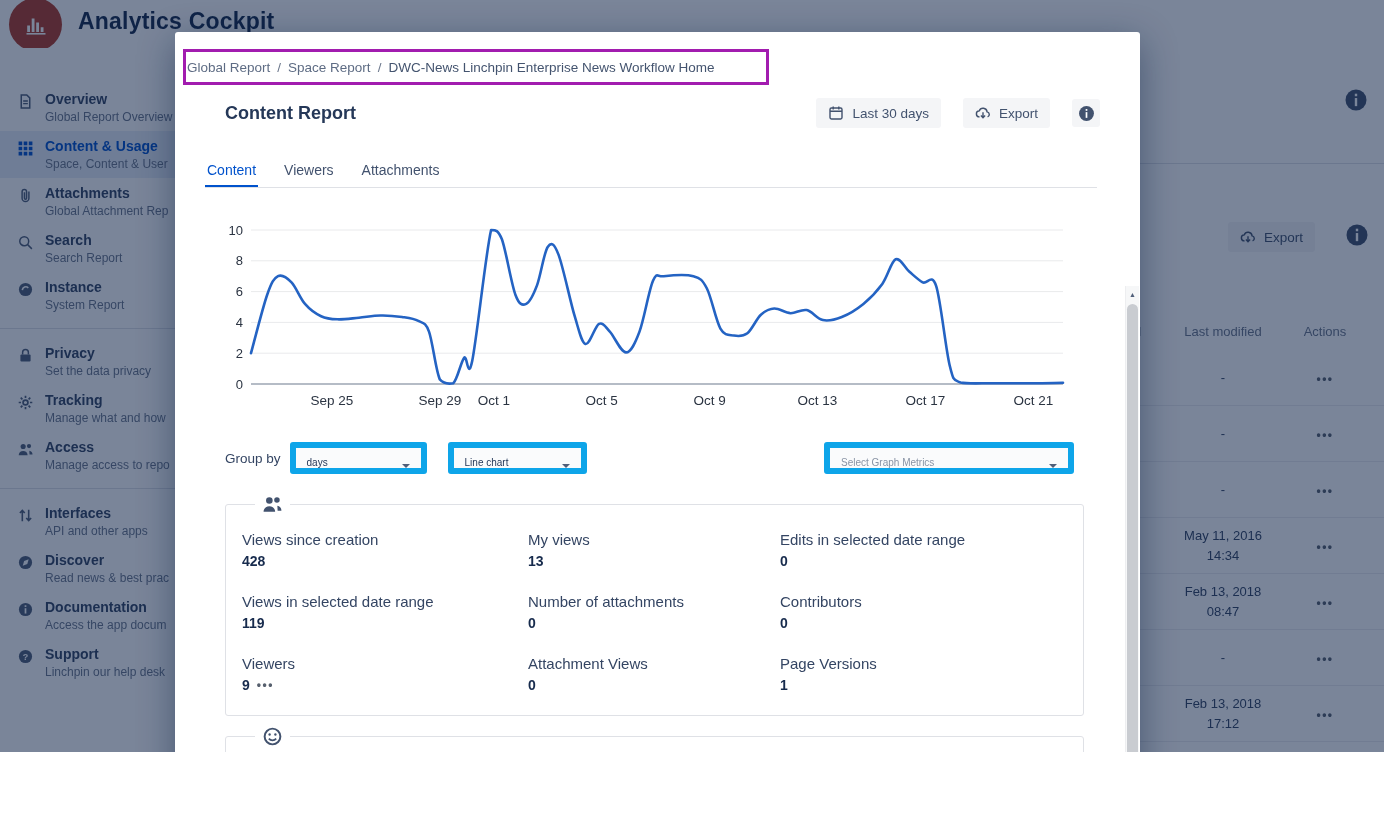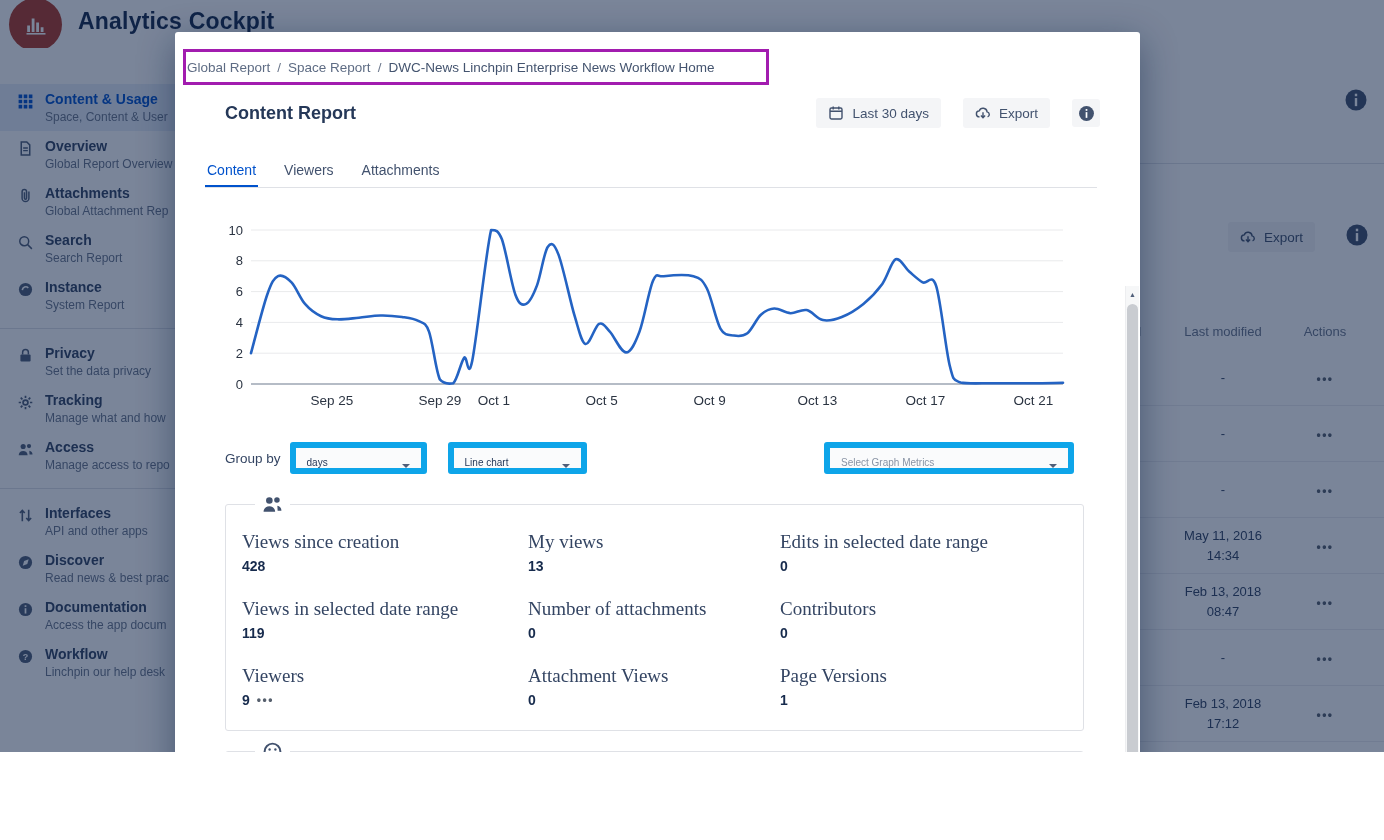--- a/index.html
+++ b/index.html
@@ -78,21 +78,21 @@
             align-items:flex-end; justify-content:space-between; padding:0 11px; font-size:10px; color:#253858; cursor:pointer; }
   .select .caret { width:0; height:0; border:4.5px solid transparent; border-top-color:#505F79; margin:4px 0 -4px 8px; }
   .sel-days { width:137px; }
   .sel-type { width:139px; margin-left:21px; }
   .sel-metrics { width:250px; margin-left:auto; margin-right:10px; color:#8993A4; }
 
   .card { position:relative; border:1px solid #DFE1E6; border-radius:3px; margin:30px 56px 0 50px; padding:26px 16px 22px; }
   .card-icon { position:absolute; top:-11px; left:29px; background:#fff; padding:0 7px; color:#42526E; line-height:0; }
   .card-icon svg { width:21px; height:21px; }
   .stats-grid { display:grid; grid-template-columns:286px 252px 1fr; row-gap:24px; }
-  .stat-label { font-size:19px; color:#344563;font-family:Liberation Serif, serif; }
+  .stat-label { font-size:15px; color:#344563; }
   .stat-value { font-size:14px; font-weight:700; color:#172B4D; margin-top:5px; display:flex; align-items:center; gap:7px; }
   .card.partial { margin-top:20px; height:90px; }
 
   
   .fake-scrollbar { position:absolute; top:130px; right:1px; width:14px; height:600px; background:#F6F7F8; border-left:1px solid #EDEEF0; }
   .fs-arrow { position:absolute; left:0; width:13px; height:15px; display:flex; align-items:center; justify-content:center;
               font-size:7px; color:#505F79; cursor:pointer; }
   .fs-up { top:1px; }
   .fs-thumb { position:absolute; top:18px; left:1px; width:11px; height:524px; background:#C9CCD1; border-radius:6px; cursor:grab; }
 
@@ -112,37 +112,37 @@
     <div class="logo">
       <svg viewBox="0 0 26 26" width="26" height="26">
         <path fill="#fff" d="M4.2 20h2.8v-6.5H4.2zM8.7 20h2.8V6.5H8.7zM13.2 20H16v-9.5h-2.8zM17.7 20h2.8v-4.8h-2.8z"></path>
         <path fill="#fff" d="M3.5 21h19v1.6h-19z"></path>
       </svg>
     </div>
     <div class="app-title">Analytics Cockpit</div>
   </div>
 
   <div class="sidebar">
-    <div class="sb-item active">
-      <svg viewBox="0 0 16 16">
-          <path fill="currentColor" d="M1.5 1.5h3.4v3.4H1.5zM6.3 1.5h3.4v3.4H6.3zM11.1 1.5h3.4v3.4h-3.4zM1.5 6.3h3.4v3.4H1.5zM6.3 6.3h3.4v3.4H6.3zM11.1 6.3h3.4v3.4h-3.4zM1.5 11.1h3.4v3.4H1.5zM6.3 11.1h3.4v3.4H6.3zM11.1 11.1h3.4v3.4h-3.4z"></path>
-        </svg>
-      <div>
-          <div class="sb-title">Content &amp; Usage</div>
-          <div class="sb-sub">Space, Content &amp; User</div>
-        </div>
-    </div>
     <div class="sb-item">
       <svg viewBox="0 0 16 16" fill="none" stroke="currentColor" stroke-width="1.4">
           <path d="M4 1.8h5.2L12 4.6v9.6H4z"></path>
           <path d="M5.8 7.5h4.4M5.8 10h4.4"></path>
         </svg>
       <div>
           <div class="sb-title">Overview</div>
           <div class="sb-sub">Global Report Overview</div>
+        </div>
+    </div>
+    <div class="sb-item active">
+      <svg viewBox="0 0 16 16">
+          <path fill="currentColor" d="M1.5 1.5h3.4v3.4H1.5zM6.3 1.5h3.4v3.4H6.3zM11.1 1.5h3.4v3.4h-3.4zM1.5 6.3h3.4v3.4H1.5zM6.3 6.3h3.4v3.4H6.3zM11.1 6.3h3.4v3.4h-3.4zM1.5 11.1h3.4v3.4H1.5zM6.3 11.1h3.4v3.4H6.3zM11.1 11.1h3.4v3.4h-3.4z"></path>
+        </svg>
+      <div>
+          <div class="sb-title">Content &amp; Usage</div>
+          <div class="sb-sub">Space, Content &amp; User</div>
         </div>
     </div>
     <div class="sb-item">
       <svg viewBox="0 0 16 16" fill="none" stroke="currentColor" stroke-width="1.4">
           <path d="M11.2 4.2v6.3a3.2 3.2 0 0 1-6.4 0V4.5a2.1 2.1 0 0 1 4.2 0v6a1 1 0 0 1-2 0V5"></path>
         </svg>
       <div>
           <div class="sb-title">Attachments</div>
           <div class="sb-sub">Global Attachment Rep</div>
         </div>
@@ -233,21 +233,21 @@
           <div class="sb-title">Documentation</div>
           <div class="sb-sub">Access the app docum</div>
         </div>
     </div>
     <div class="sb-item">
       <svg viewBox="0 0 16 16">
           <circle cx="8" cy="8" r="6.2" fill="currentColor"></circle>
           <text x="8" y="11.2" text-anchor="middle" font-size="8.5" font-weight="bold" fill="#fff">?</text>
         </svg>
       <div>
-          <div class="sb-title">Workflow</div>
+          <div class="sb-title">Support</div>
           <div class="sb-sub">Linchpin our help desk</div>
         </div>
     </div>
   </div>
 
   <div class="bg-content">
     <span class="bg-info-top">
       <svg class="icon-info-filled" viewBox="0 0 16 16">
           <circle cx="8" cy="8" r="7" fill="#42526E"></circle>
           <rect x="7.2" y="3.8" width="1.6" height="1.7" fill="#fff"></rect>

